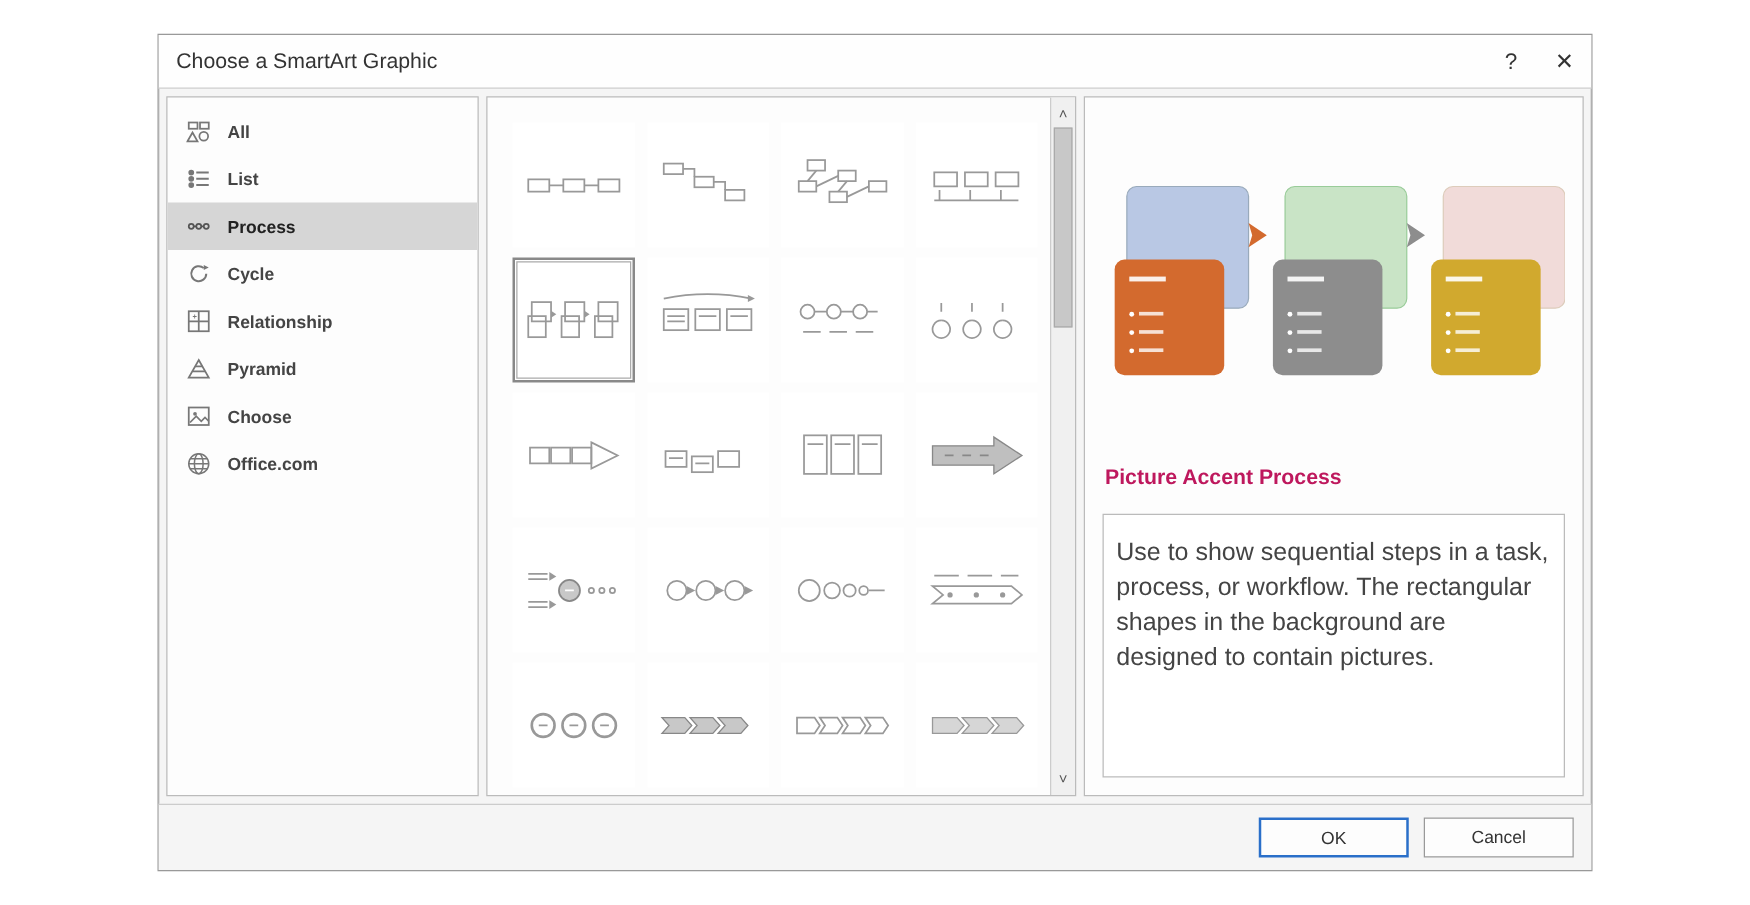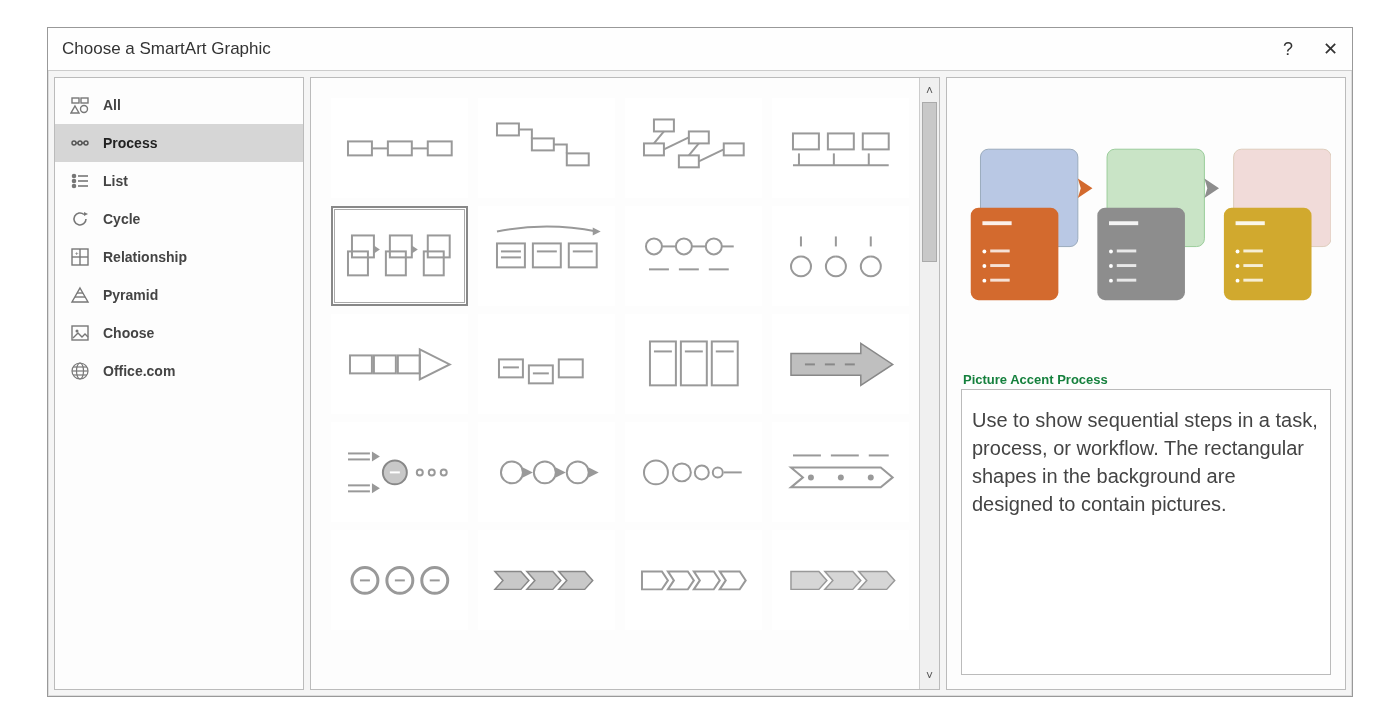--- a/index.html
+++ b/index.html
@@ -8,21 +8,21 @@
     font-family: "Segoe UI", Tahoma, sans-serif;
     font-size: 14px;
     background: #fff;
     color: #333;
     display: flex;
     align-items: center;
     justify-content: center;
     height: 724px;
   }
   .dialog {
-    width: 1306px;
+    width: 1148px;
     height: 670px;
     border: 1px solid #999;
     background: #f5f5f5;
     display: flex;
     flex-direction: column;
     box-shadow: 0 0 0 1px #ddd inset;
   }
   .titlebar {
     display: flex;
     align-items: center;
@@ -149,23 +149,23 @@
     padding: 14px;
   }
   .preview-img {
     flex: 0 0 270px;
     display: flex;
     align-items: center;
     justify-content: center;
   }
   .preview-title {
     font-weight: 600;
-    font-size: 13px;
-    margin: 10px 2px 2px 2px;
-    color: #15803d;
+    font-size: 17px;
+    margin: 10px 2px 19px 2px;
+    color: #be185d;
   }
   .preview-desc {
     border: 1px solid #bbb;
     padding: 16px 10px;
     font-size: 20px;
     color: #444;
     line-height: 1.4;
     flex: 1;
     background: #fff;
   }
@@ -212,44 +212,44 @@
           <span class="icon">
             <svg viewBox="0 0 20 20" fill="none" stroke="#777" stroke-width="1.4">
               <rect x="2" y="3" width="7" height="5"></rect>
               <rect x="11" y="3" width="7" height="5"></rect>
               <polygon points="5,11 9,18 1,18"></polygon>
               <circle cx="14" cy="14" r="3.5"></circle>
             </svg>
           </span>
           <span>All</span>
         </div>
-        <div class="sidebar-item selected">
-          <span class="icon">
-            <svg viewBox="0 0 20 20" fill="none" stroke="#555" stroke-width="1.4">
-              <circle cx="4" cy="10" r="2"></circle>
-              <circle cx="10" cy="10" r="2"></circle>
-              <circle cx="16" cy="10" r="2"></circle>
-              <line x1="6" y1="10" x2="8" y2="10"></line>
-              <line x1="12" y1="10" x2="14" y2="10"></line>
-            </svg>
-          </span>
-          <span>Process</span>
-        </div>
         <div class="sidebar-item">
           <span class="icon">
             <svg viewBox="0 0 20 20" fill="none" stroke="#777" stroke-width="1.6">
               <circle cx="4" cy="5" r="1.5" fill="#777"></circle>
               <line x1="8" y1="5" x2="18" y2="5"></line>
               <circle cx="4" cy="10" r="1.5" fill="#777"></circle>
               <line x1="8" y1="10" x2="18" y2="10"></line>
               <circle cx="4" cy="15" r="1.5" fill="#777"></circle>
               <line x1="8" y1="15" x2="18" y2="15"></line>
             </svg>
           </span>
           <span>List</span>
+        </div>
+        <div class="sidebar-item selected">
+          <span class="icon">
+            <svg viewBox="0 0 20 20" fill="none" stroke="#555" stroke-width="1.4">
+              <circle cx="4" cy="10" r="2"></circle>
+              <circle cx="10" cy="10" r="2"></circle>
+              <circle cx="16" cy="10" r="2"></circle>
+              <line x1="6" y1="10" x2="8" y2="10"></line>
+              <line x1="12" y1="10" x2="14" y2="10"></line>
+            </svg>
+          </span>
+          <span>Process</span>
         </div>
         <div class="sidebar-item">
           <span class="icon">
             <svg viewBox="0 0 20 20" fill="none" stroke="#777" stroke-width="1.6">
               <path d="M16 10a6 6 0 1 1-2-4.5"></path>
               <polygon points="14,3 18,5 14,7" fill="#777" stroke="none"></polygon>
             </svg>
           </span>
           <span>Cycle</span>
         </div>
@@ -590,14 +590,18 @@
           <circle cx="284" cy="165" r="2" fill="#fff"></circle>
             <rect x="290" y="163" width="20" height="3" fill="#fff" opacity="0.8"></rect>
         </svg>
       </div>
       <div class="preview-title">Picture Accent Process</div>
       <div class="preview-desc">Use to show sequential steps in a task, process, or workflow. The rectangular shapes in the background are designed to contain pictures.</div>
     </div>
 
   </div>
 
+  <div class="footer">
+    <div class="btn primary">OK</div>
+    <div class="btn">Cancel</div>
+  </div>
 
 </div>
 
 </body></html>

